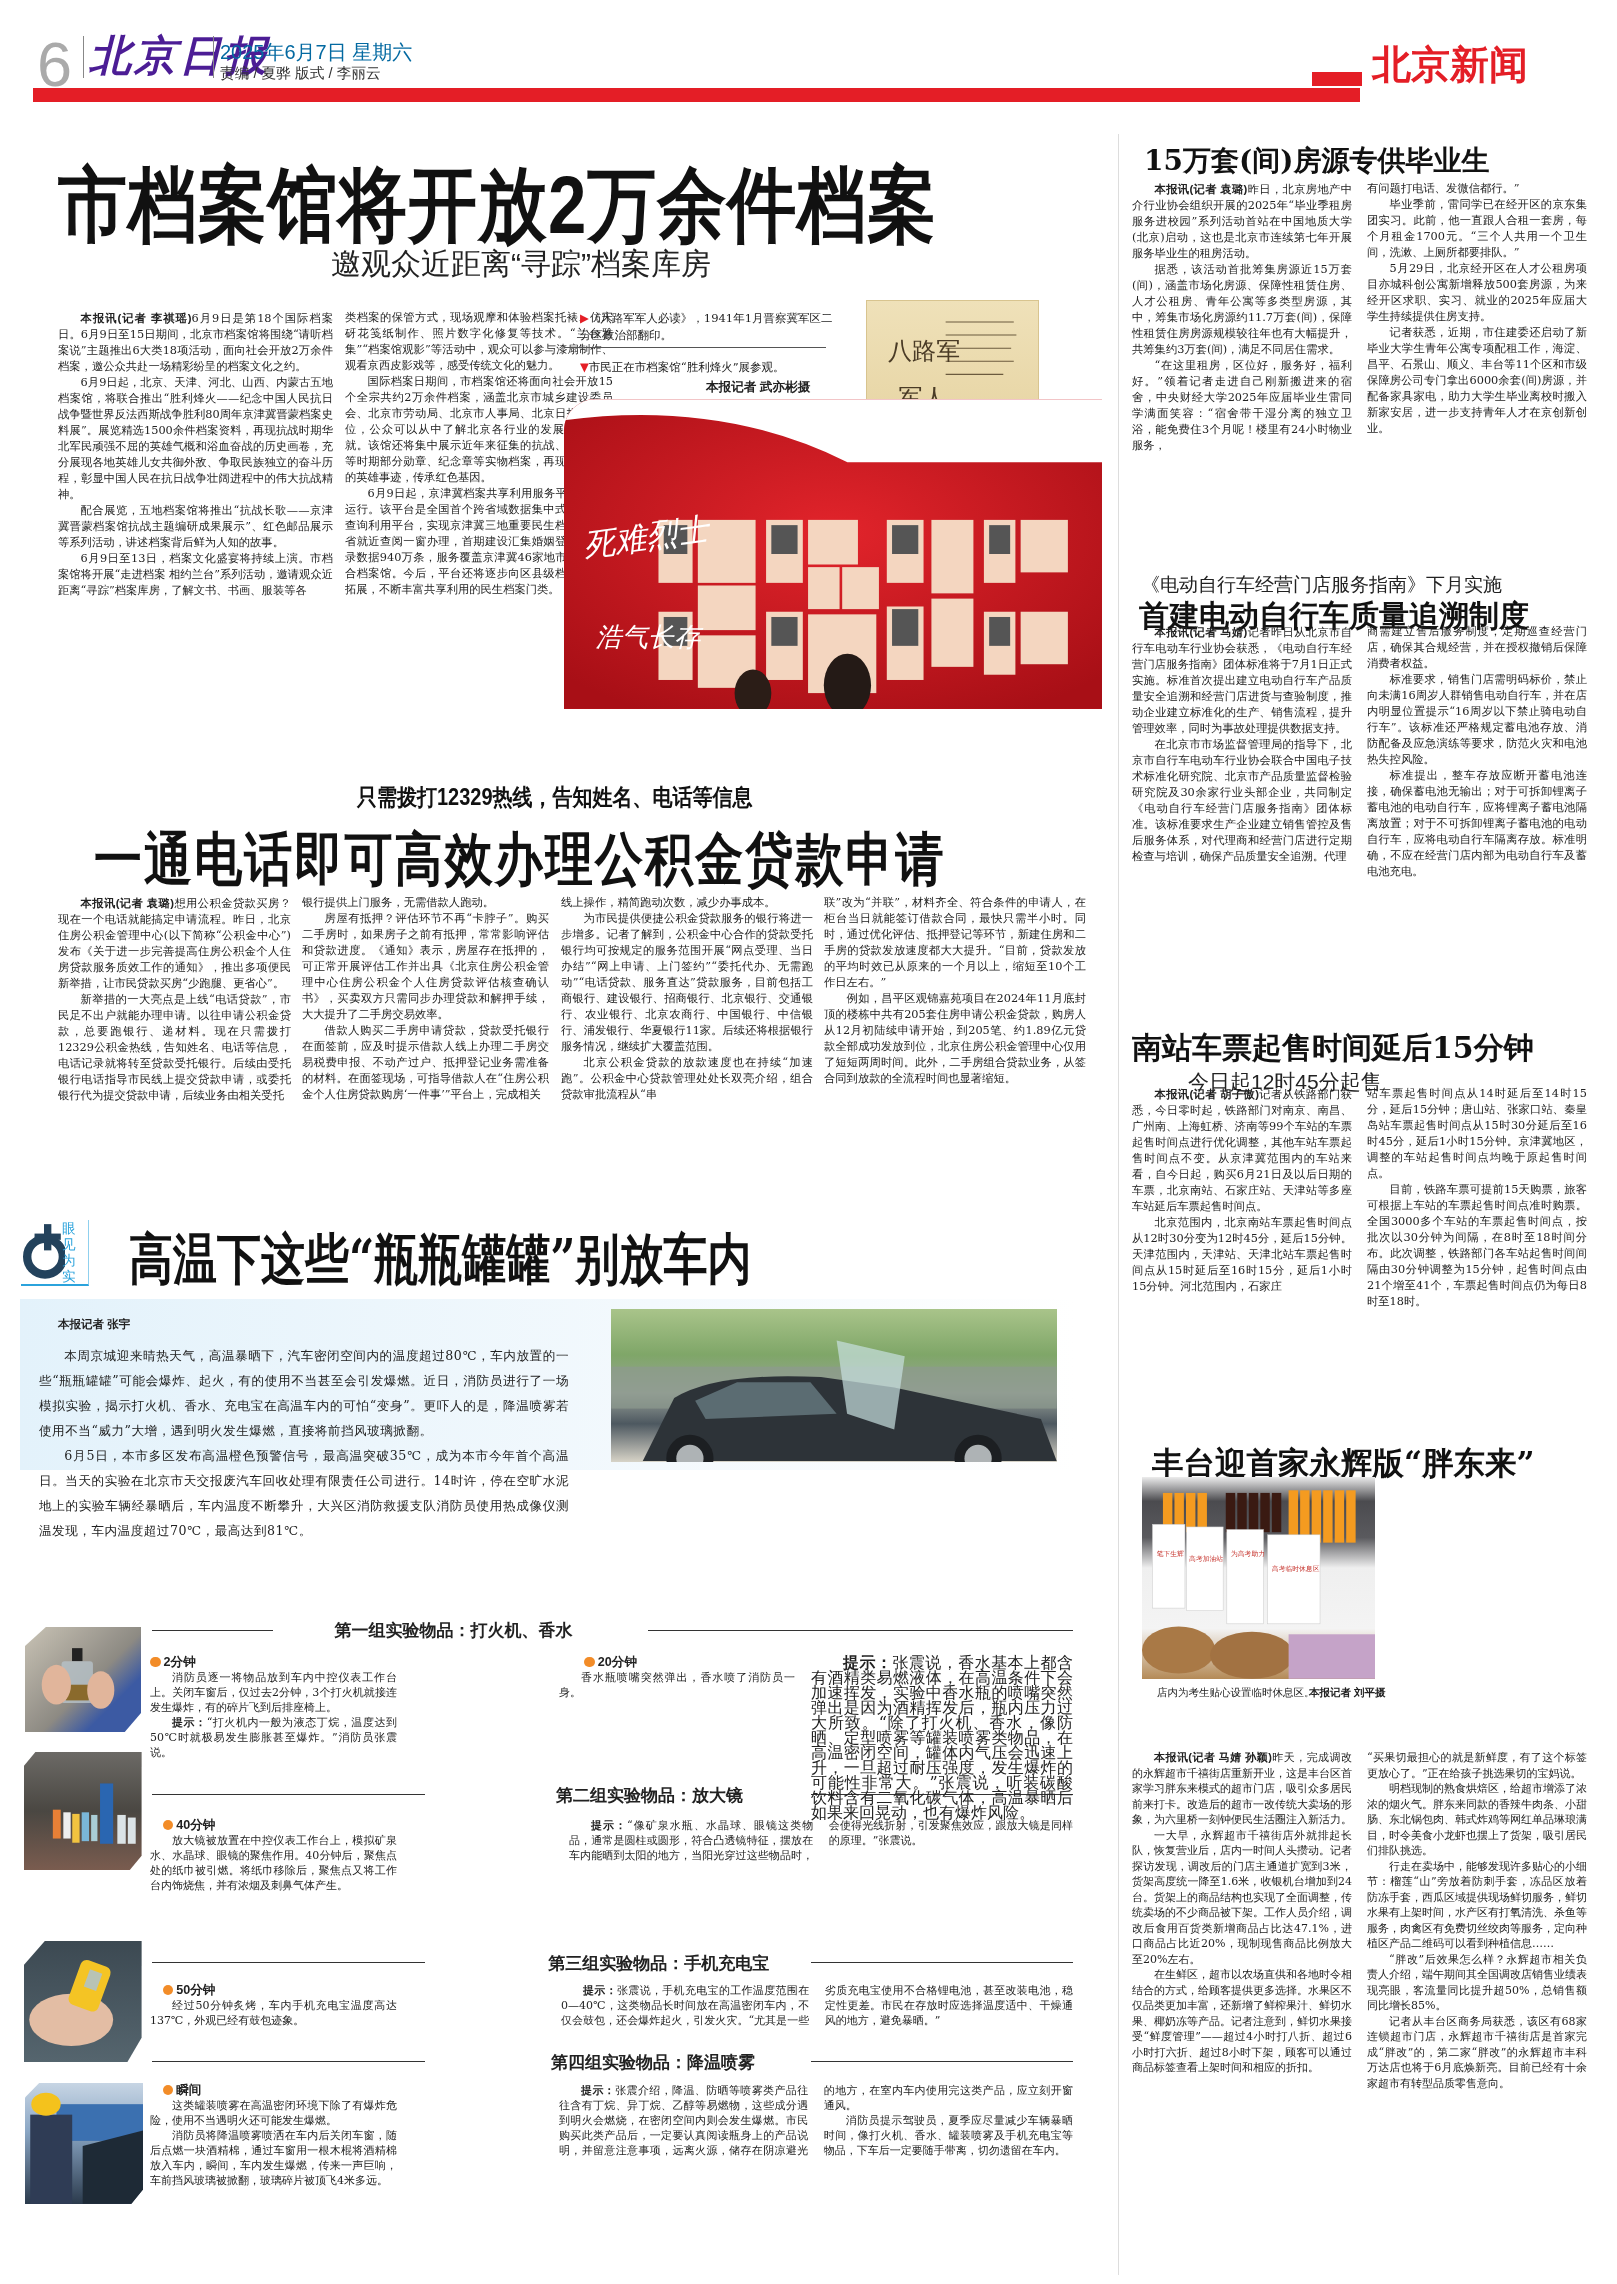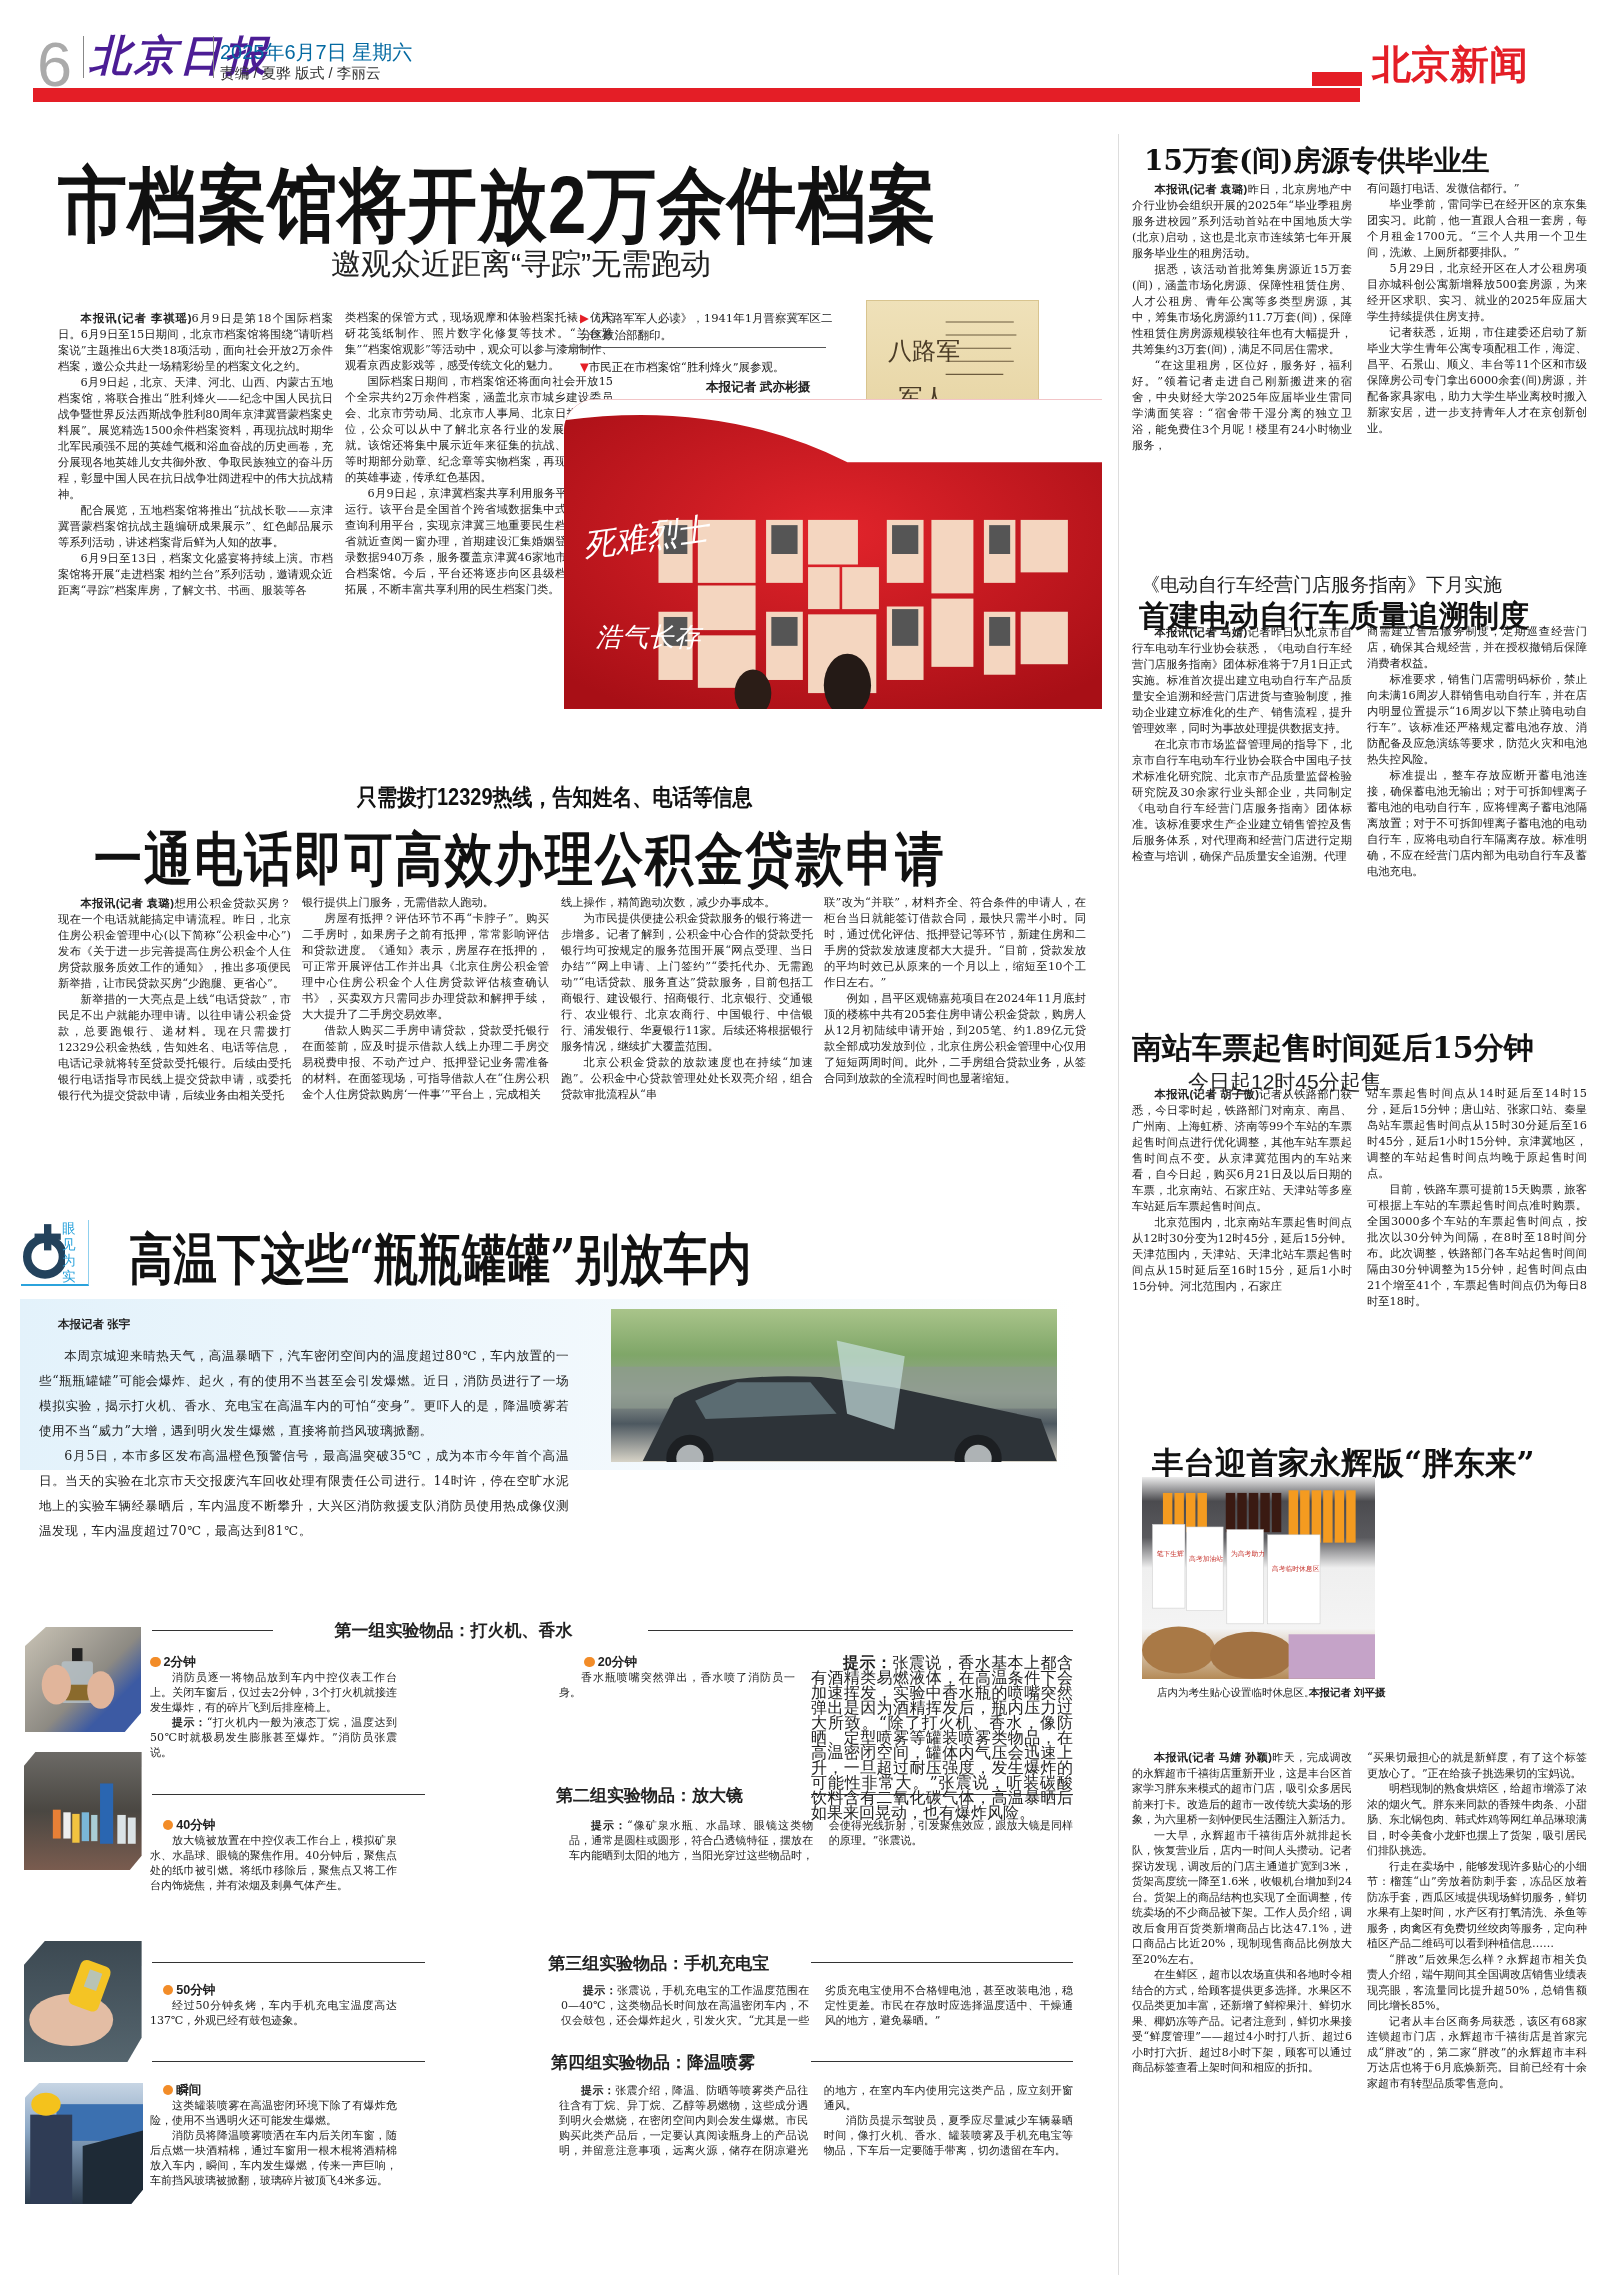--- a/index.html
+++ b/index.html
@@ -35,21 +35,21 @@
 <div class="abs hdr-sep" style="left:83px;top:36px;height:42px"></div>
 <div class="abs hdr-logo">北京日报</div>
 <div class="abs hdr-sep" style="left:213px;top:36px;height:42px"></div>
 <div class="abs hdr-date">2025年6月7日  星期六</div>
 <div class="abs hdr-editors">责编 / 夏骅   版式 / 李丽云</div>
 <div class="abs red-bar" style="width:1327px"></div>
 <div class="abs red-bar" style="left:1312px;top:72px;width:50px;height:13.6px"></div>
 <div class="abs section-title">北京新闻</div>
 
 <div class="abs h-main" style="left:58px;top:152px;font-size:69px;letter-spacing:1px;transform:scaleY(1.18);transform-origin:top left">市档案馆将开放2万余件档案</div>
-<div class="abs h-sub" style="left:331px;top:244px;font-size:30px">邀观众近距离“寻踪”无需跑动</div>
+<div class="abs h-sub" style="left:331px;top:244px;font-size:30px">邀观众近距离“寻踪”档案库房</div>
 
 <div class="abs col" style="left:58px;top:310px;width:275px">
   <p><b>本报讯(记者 李祺瑶)</b><span>6月9日是第18个国际档案日。6月9日至15日期间，北京市档案馆将围绕“请听档案说”主题推出6大类18项活动，面向社会开放2万余件档案，邀公众共赴一场精彩纷呈的档案文化之约。</span></p>
   <p>6月9日起，北京、天津、河北、山西、内蒙古五地档案馆，将联合推出“胜利烽火——纪念中国人民抗日战争暨世界反法西斯战争胜利80周年京津冀晋蒙档案史料展”。展览精选1500余件档案资料，再现抗战时期华北军民顽强不屈的英雄气概和浴血奋战的历史画卷，充分展现各地英雄儿女共御外敌、争取民族独立的奋斗历程，彰显中国人民在抗日战争壮阔进程中的伟大抗战精神。</p>
   <p>配合展览，五地档案馆将推出“抗战长歌——京津冀晋蒙档案馆抗战主题编研成果展示”、红色邮品展示等系列活动，讲述档案背后鲜为人知的故事。</p>
   <p>6月9日至13日，档案文化盛宴将持续上演。市档案馆将开展“走进档案 相约兰台”系列活动，邀请观众近距离“寻踪”档案库房，了解文书、书画、服装等各</p>
 </div>
 <div class="abs col" style="left:299px;top:310px;width:0"></div>
 <div class="abs col" style="left:345px;top:310px;width:268px">
   <p style="text-indent:0">类档案的保管方式，现场观摩和体验档案托裱、仿宋砑花笺纸制作、照片数字化修复等技术。“兰台雅集”“档案馆观影”等活动中，观众可以参与漆扇制作、观看京西皮影戏等，感受传统文化的魅力。</p>

